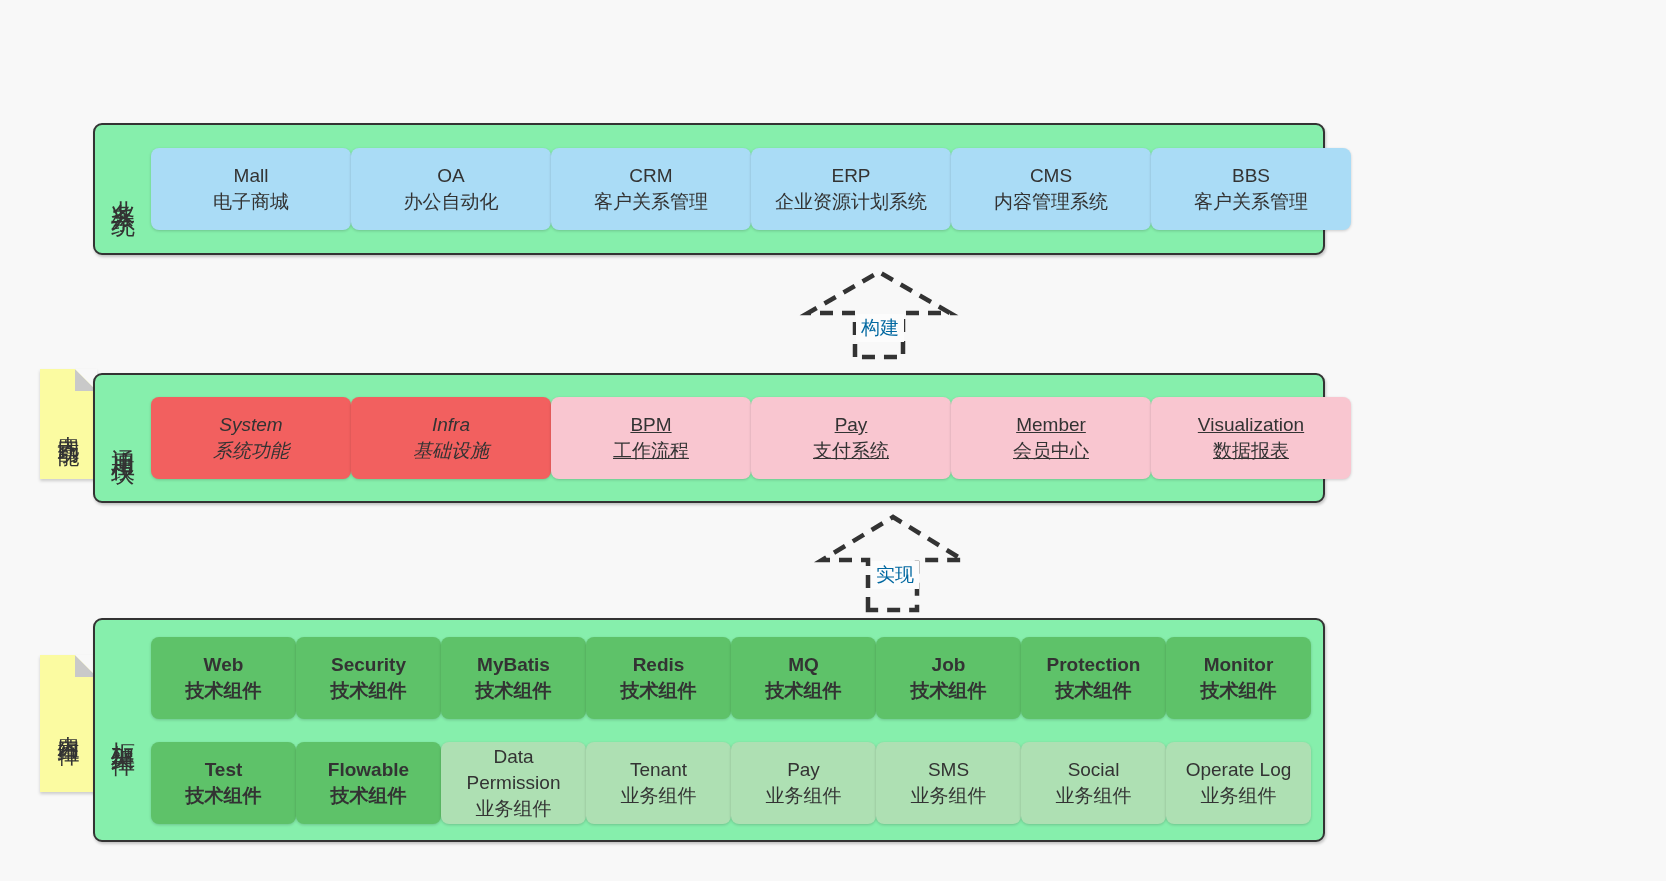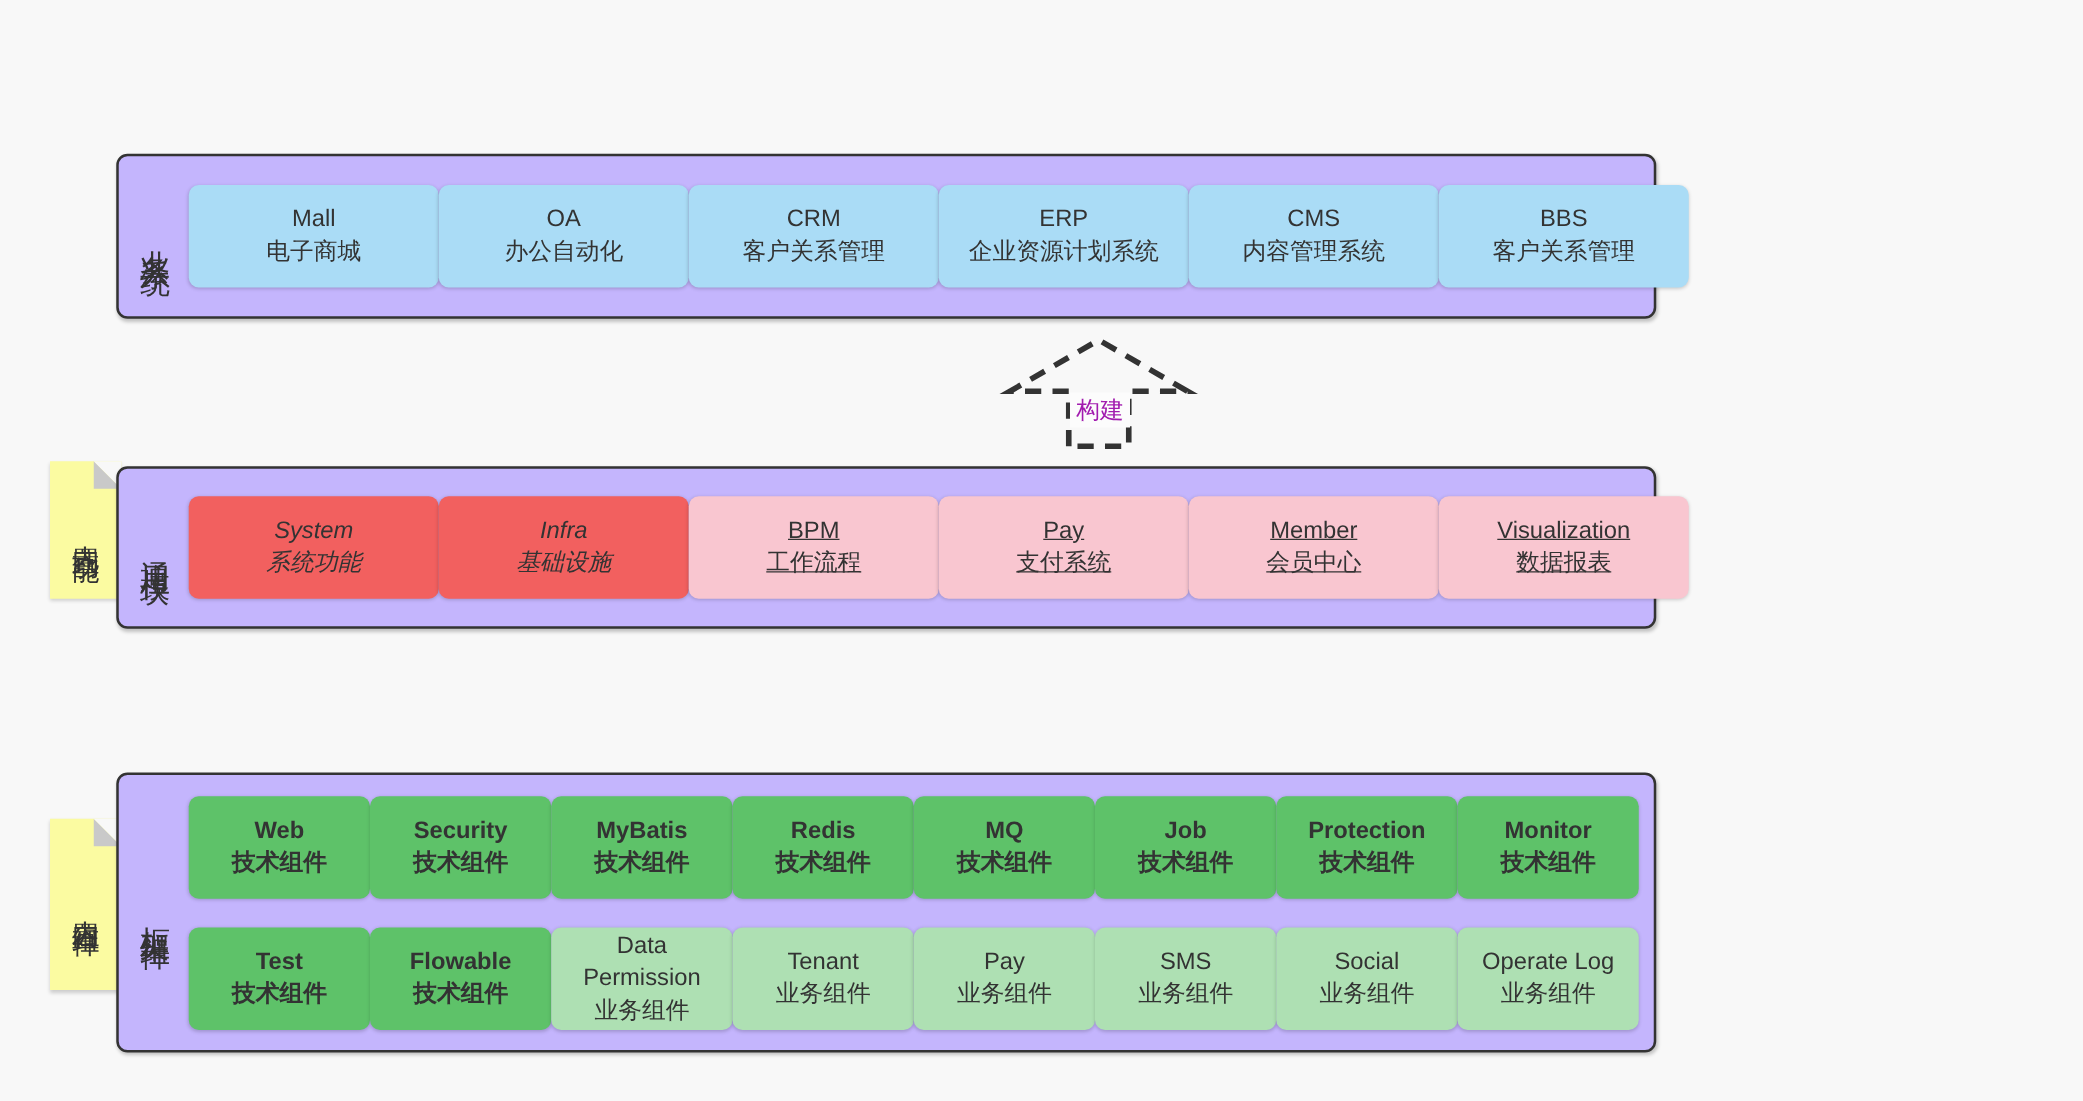--- a/index.html
+++ b/index.html
@@ -1,19 +1,19 @@
 <!DOCTYPE html>
 <html><head>
 <meta charset="utf-8">
 <style>
   html,body{margin:0;padding:0;}
   body{font-family:"Liberation Sans","DejaVu Sans",sans-serif;background:#f8f8f8;}
   #stage{position:relative;width:1666px;height:881px;background:#f8f8f8;overflow:hidden;}
 
-  .band{position:absolute;left:93px;width:1232px;background:#c4b5fd;border:2px solid #333;
+  .band{position:absolute;left:93px;width:1232px;background:#86efac;border:2px solid #333;
         border-radius:9px;box-sizing:border-box;display:flex;align-items:center;
         box-shadow:1px 2px 3px rgba(0,0,0,0.22);}
   .band1{top:123px;height:132px;}
   .band2{top:373px;height:130px;}
   .band3{top:618px;height:224px;}
 
   .band-label{flex:0 0 56px;display:flex;align-items:center;justify-content:center;
               writing-mode:vertical-rl;text-orientation:upright;font-size:24px;color:#333;
               letter-spacing:4px;font-weight:400;}
   .boxes{flex:1;display:flex;justify-content:space-between;align-items:center;padding-right:18px;}
@@ -38,21 +38,21 @@
           box-shadow:0 2px 3px rgba(0,0,0,0.18);}
   .sticky2{left:40px;top:369px;height:110px;}
   .sticky3{left:40px;top:655px;height:137px;}
   .fold{position:absolute;top:0;right:0;width:0;height:0;
         border-top:22px solid #f8f8f8;border-left:22px solid transparent;}
   .fold-tri{position:absolute;top:0;right:0;width:0;height:0;
         border-bottom:22px solid #c9c9c9;border-right:22px solid transparent;}
   .band{z-index:1;}
   .arrow-wrap{position:absolute;z-index:0;}
   .arrow-label{position:absolute;left:50%;transform:translateX(-50%);background:#fcfcfc;
-               color:#a21caf;font-size:19px;padding:1px 5px;white-space:nowrap;}
+               color:#0369a1;font-size:19px;padding:1px 5px;white-space:nowrap;}
 </style>
 </head>
 <body>
 
 <div id="stage">
 
   <div class="band band1">
     <div class="band-label">业务系统</div>
     <div class="boxes">
       <div class="box blue">
@@ -118,20 +118,26 @@
         <div class="box-name">Member</div>
         <div class="box-sub">会员中心</div>
       </div>
       <div class="box pink">
         <div class="box-name">Visualization</div>
         <div class="box-sub">数据报表</div>
       </div>
     </div>
   </div>
 
+  <div class="arrow-wrap" style="left:805px;top:505px;width:180px;height:110px;">
+    <svg width="180" height="110">
+      <path d="M63,105 L63,55 L17,55 L88,12 L158,55 L112,55 L112,105 Z" fill="none" stroke="#333" stroke-width="4.5" stroke-dasharray="13 9"></path>
+    </svg>
+    <div class="arrow-label" style="top:56px;">实现</div>
+  </div>
 
   <div class="sticky sticky3">
     <span>内置组件</span>
     <div class="fold-tri"></div>
     <div class="fold"></div>
   </div>
 
   <div class="band band3">
     <div class="band-label">框架组件</div>
     <div class="rows">

